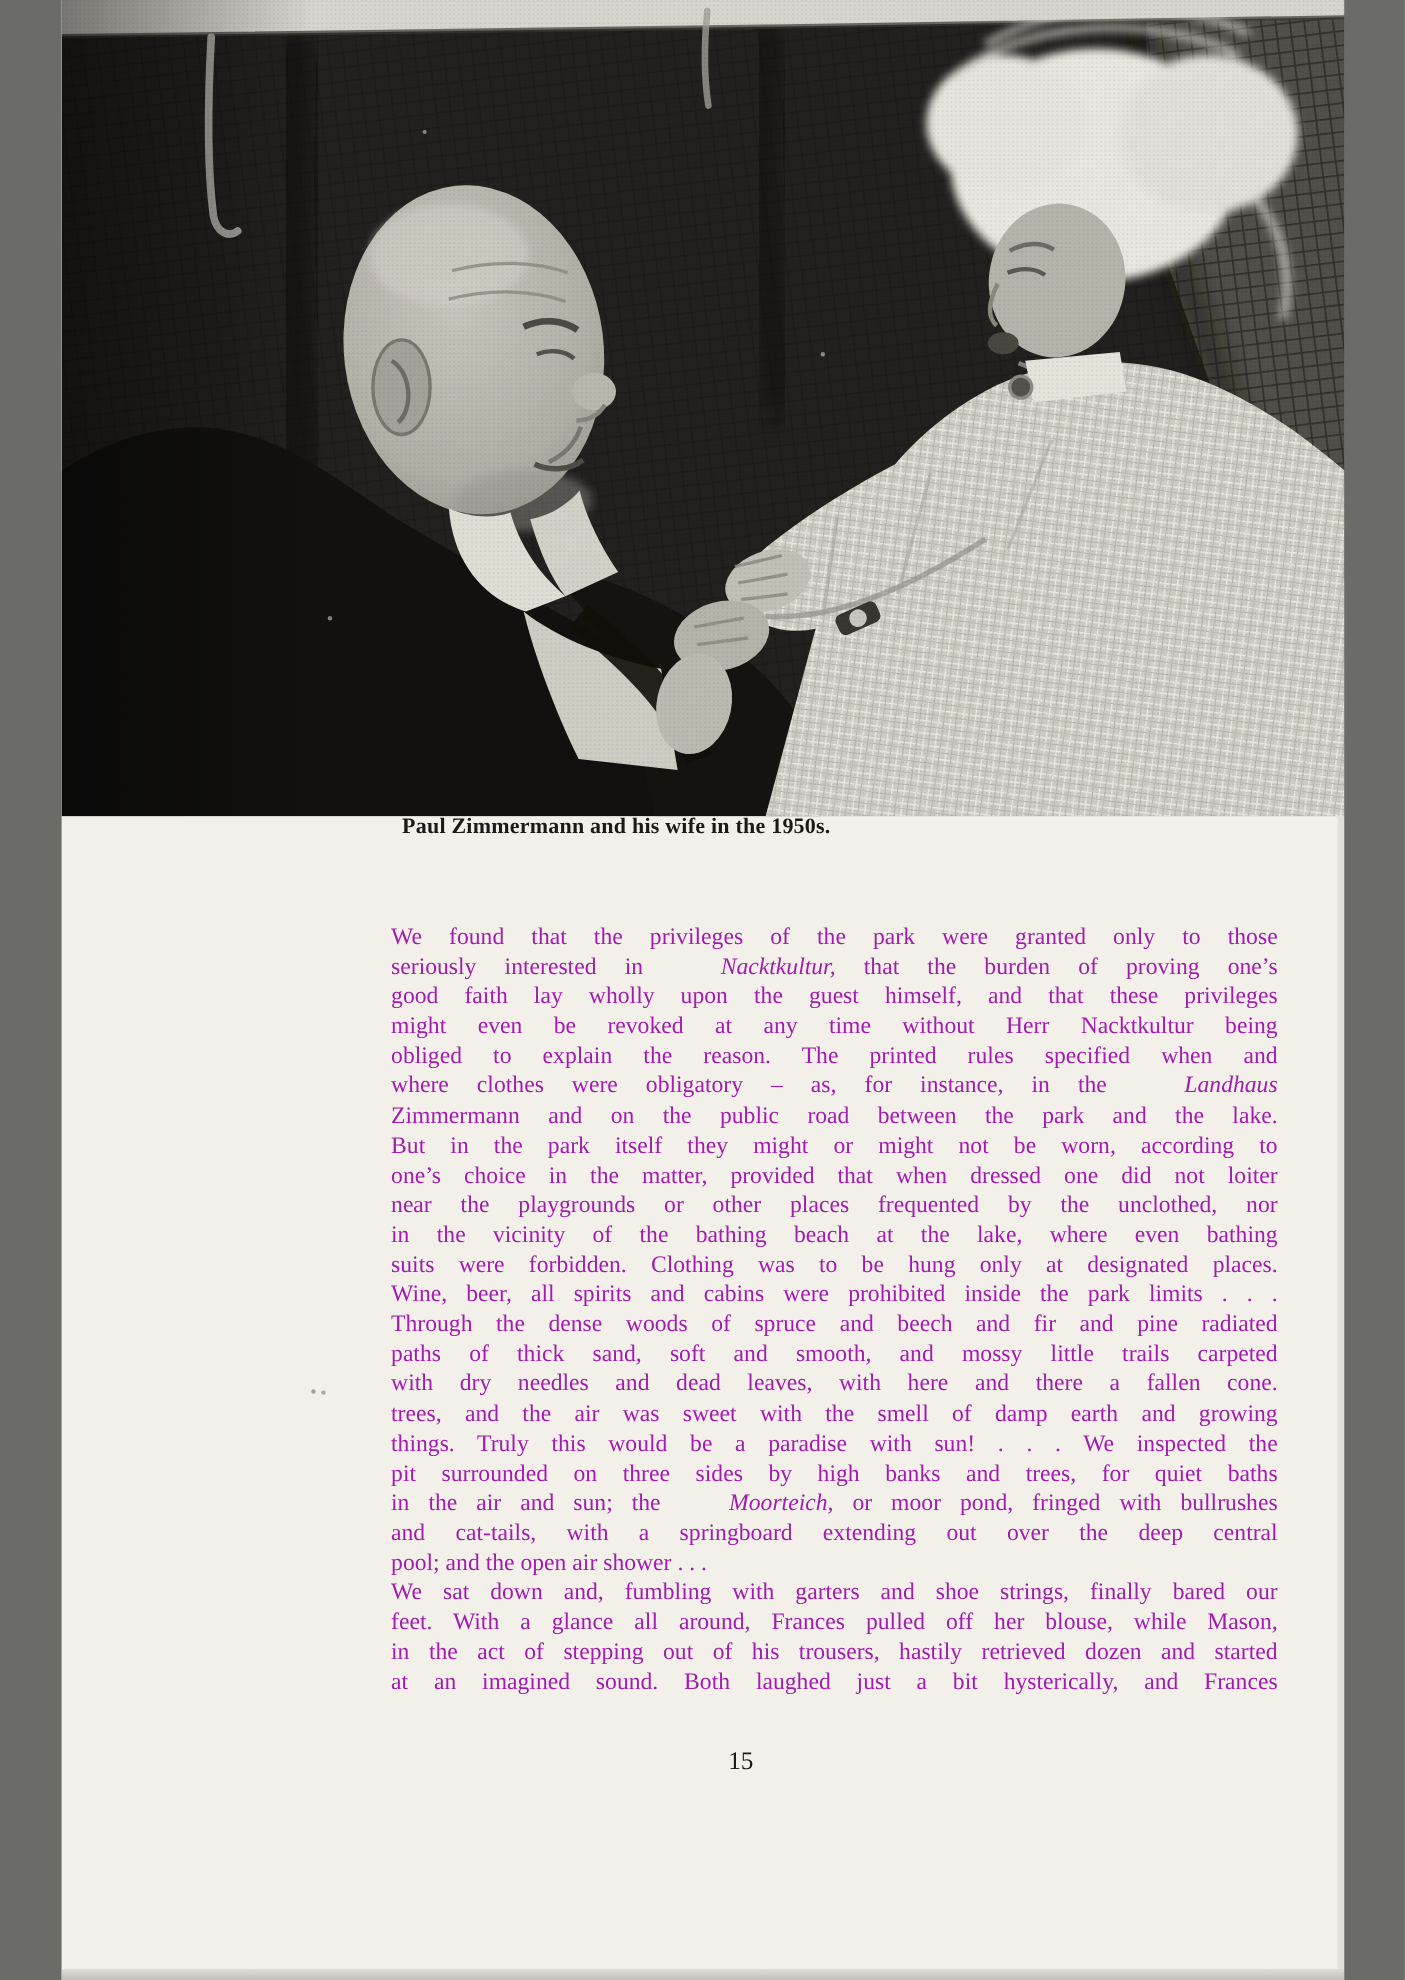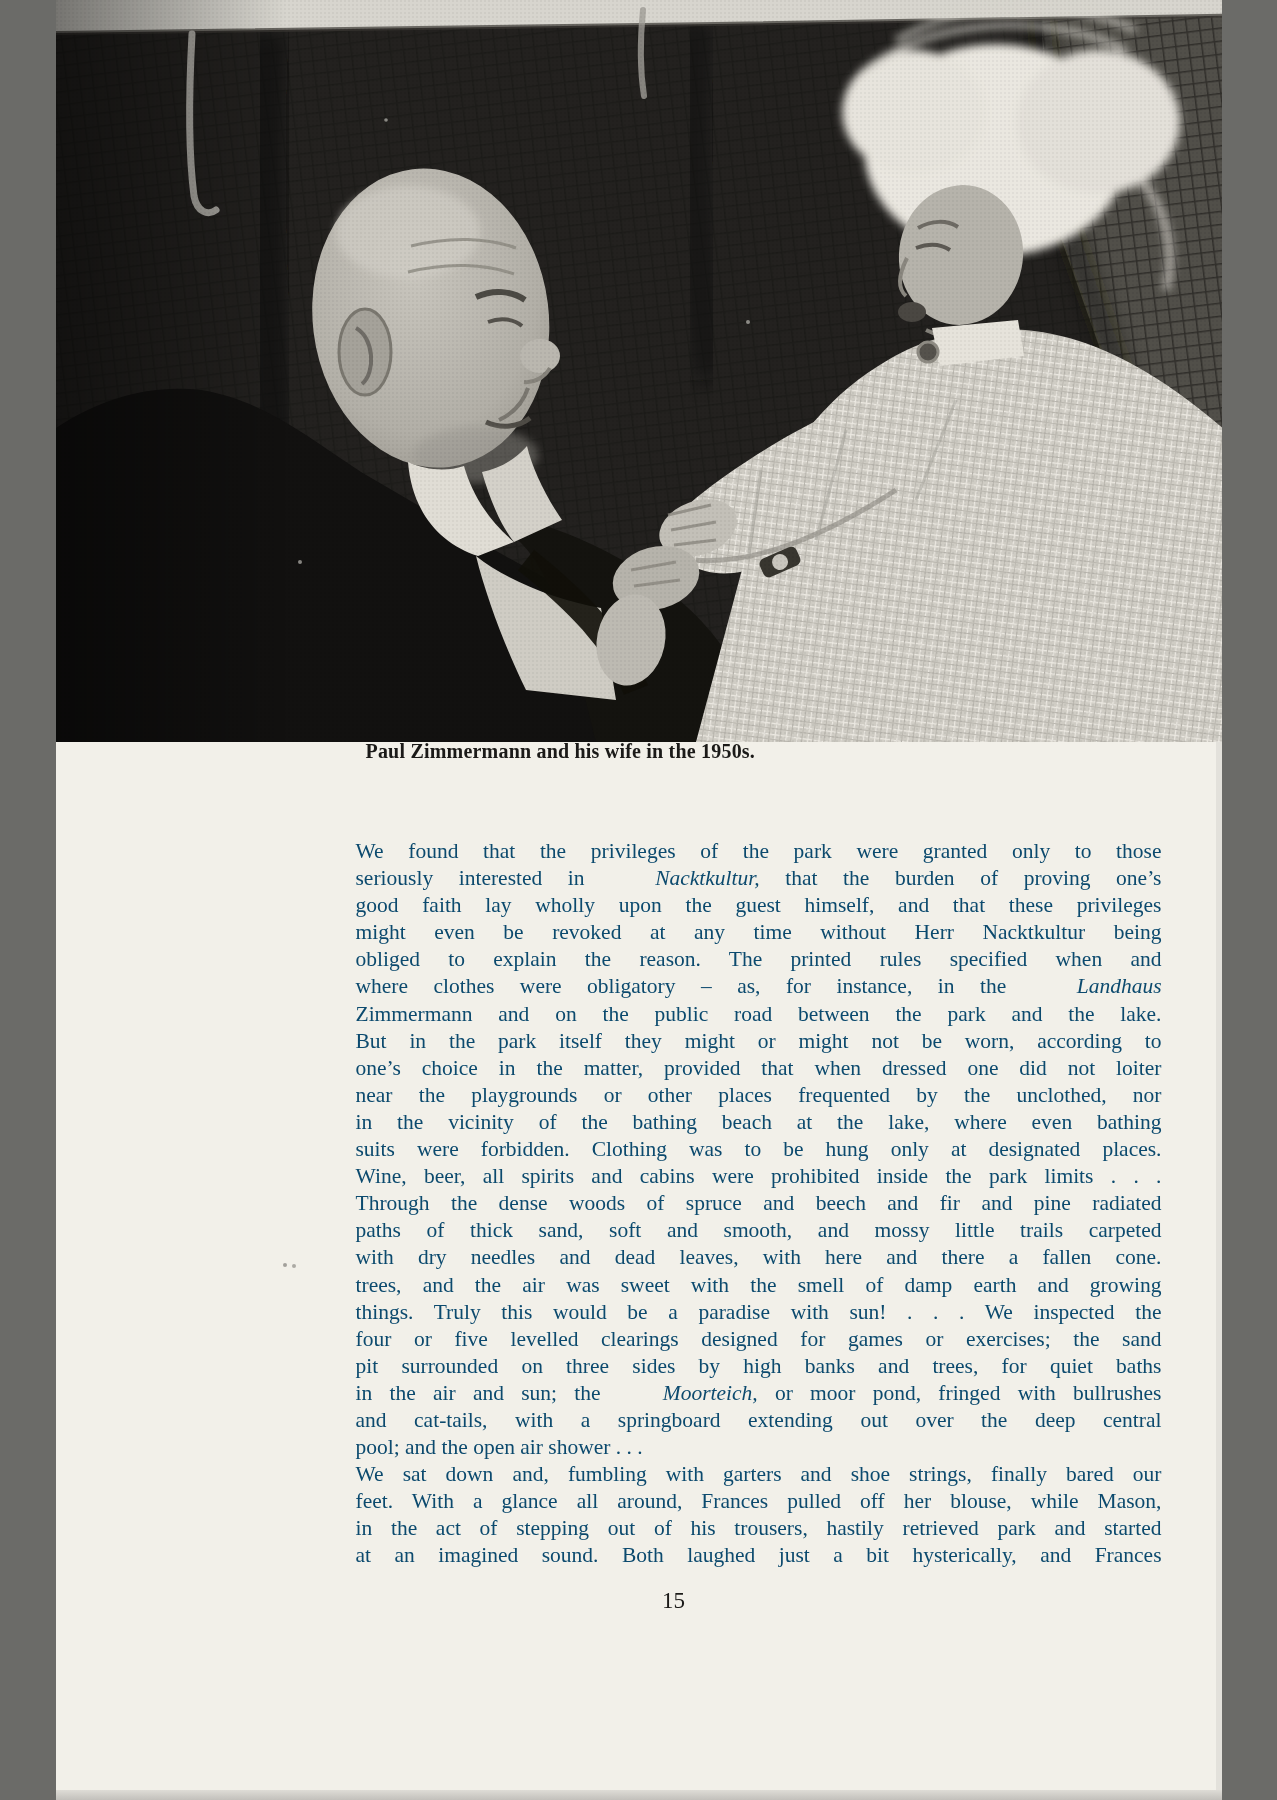--- a/index.html
+++ b/index.html
@@ -9,21 +9,21 @@
     font-family:"Liberation Serif", serif;color:#161514;
   }
   .photo{position:absolute;left:0;top:0;width:1277px;height:742px;margin:0;}
   .photo svg{display:block;}
   .caption{
     position:absolute;left:310px;top:740px;margin:0;
     font-size:20px;font-weight:bold;letter-spacing:.2px;color:#1b1a18;
   }
   .body-text{
     position:absolute;left:300px;top:838px;width:806px;
-    font-size:21.5px;line-height:27.1px;color:#0c4a6e;
+    font-size:21.5px;line-height:27.1px;color:#a21caf;
   }
   .line{
     text-align:justify;text-align-last:justify;-moz-text-align-last:justify;
     white-space:normal;
   }
   .line.para-end{text-align-last:left;-moz-text-align-last:left;}
   .line em{margin-left:45px;}
   .page-number{
     position:absolute;left:578px;top:1588px;width:80px;text-align:center;
     font-size:23px;color:#1b1a18;
@@ -186,28 +186,27 @@
       <div class="line"><span>one’s choice in the matter, provided that when dressed one did not loiter</span></div>
       <div class="line"><span>near the playgrounds or other places frequented by the unclothed, nor</span></div>
       <div class="line"><span>in the vicinity of the bathing beach at the lake, where even bathing</span></div>
       <div class="line"><span>suits were forbidden. Clothing was to be hung only at designated places.</span></div>
       <div class="line"><span>Wine, beer, all spirits and cabins were prohibited inside the park limits . . .</span></div>
       <div class="line"><span>Through the dense woods of spruce and beech and fir and pine radiated</span></div>
       <div class="line"><span>paths of thick sand, soft and smooth, and mossy little trails carpeted</span></div>
       <div class="line"><span>with dry needles and dead leaves, with here and there a fallen cone.</span></div>
       <div class="line"><span>trees, and the air was sweet with the smell of damp earth and growing</span></div>
       <div class="line"><span>things. Truly this would be a paradise with sun! . . . We inspected the</span></div>
-      <div class="line"><span>four or five levelled clearings designed for games or exercises; the sand</span></div>
       <div class="line"><span>pit surrounded on three sides by high banks and trees, for quiet baths</span></div>
       <div class="line"><span>in the air and sun; the </span><em>Moorteich,</em><span> or moor pond, fringed with bullrushes</span></div>
       <div class="line"><span>and cat-tails, with a springboard extending out over the deep central</span></div>
       <div class="line para-end"><span>pool; and the open air shower . . .</span></div>
       <div class="line"><span>We sat down and, fumbling with garters and shoe strings, finally bared our</span></div>
       <div class="line"><span>feet. With a glance all around, Frances pulled off her blouse, while Mason,</span></div>
-      <div class="line"><span>in the act of stepping out of his trousers, hastily retrieved park and started</span></div>
+      <div class="line"><span>in the act of stepping out of his trousers, hastily retrieved dozen and started</span></div>
       <div class="line"><span>at an imagined sound. Both laughed just a bit hysterically, and Frances</span></div>
     </div>
 
   <div class="speck"></div>
 
   <div class="page-number">15</div>
 
   <div class="scan-edge-right"></div>
   <div class="scan-edge-bottom"></div>
 </div>

